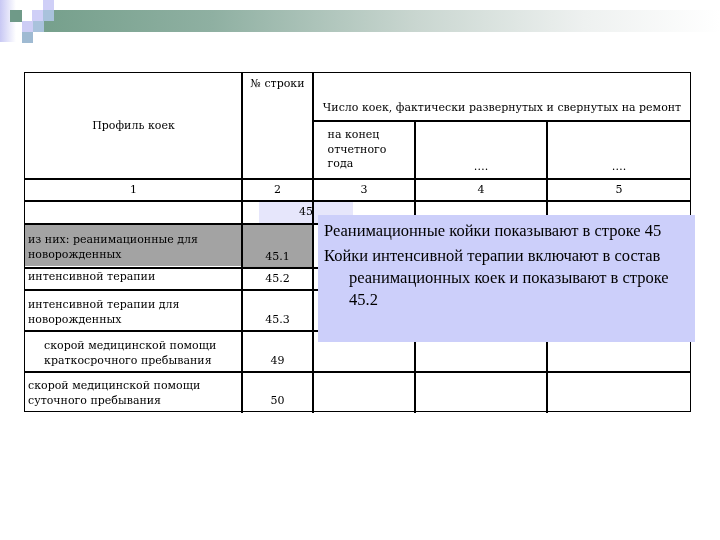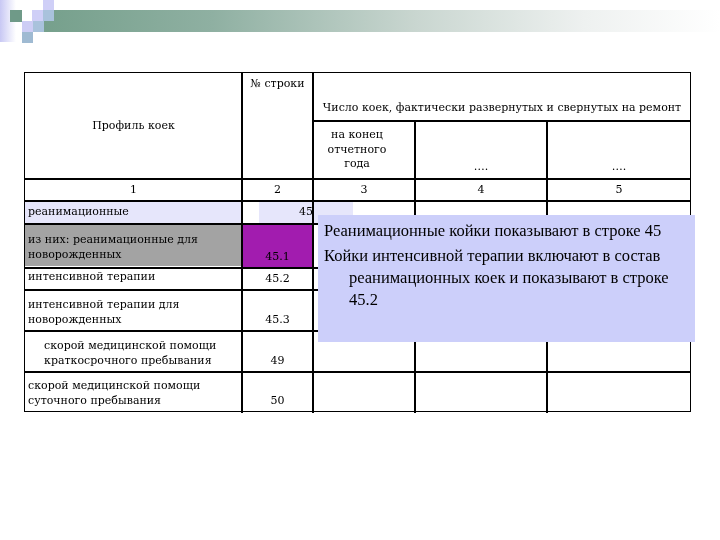--- a/index.html
+++ b/index.html
@@ -17,21 +17,21 @@
     .sq-lav3 { left: 22px; top: 21px; width: 11px; height: 11px; background: #cdcdf5; }
     .sq-blue2 { left: 33px; top: 21px; width: 11px; height: 11px; background: #a9c2dc; }
     .sq-blue3 { left: 22px; top: 32px; width: 11px; height: 11px; background: #9fbad2; }
     .title-bar { position: absolute; left: 44px; top: 10px; width: 676px; height: 22px;
       background: linear-gradient(to right, #76a08c 0%, #8fb0a2 25%, #c9d6d0 55%, #eef1f0 80%, #ffffff 100%); }
 
     
     .tbl { position: absolute; left: 24px; top: 72px; width: 667px; height: 340px;
       border: 1.5px solid #000; font-size: 11px; }
     .cell { position: absolute; display: flex; align-items: center; justify-content: center;
-      text-align: center; line-height: 1.35; }
+      text-align: left; line-height: 1.35; }
     .vline, .hline { position: absolute; background: #000; }
     .vline { width: 1.5px; }
     .hline { height: 1.5px; }
     .left-cell { justify-content: flex-start; text-align: left; padding-left: 3px; align-items: flex-end; padding-bottom: 3px; }
     .num-cell { align-items: flex-end; padding-bottom: 3px; }
     .hl { background: #e6e6fb; }
 
     
     .callout { position: absolute; left: 318px; top: 215px; width: 377px; height: 127px;
       background: #cccffa; font-family: "Liberation Serif", "DejaVu Serif", serif;
@@ -62,25 +62,24 @@
   <div class="cell" style="left:288px;top:48px;width:88px;height:58px;padding:0 18px;">на конец отчетного года</div>
   <div class="cell" style="left:390px;top:48px;width:132px;height:58px;align-items:flex-end;padding-bottom:4px;">….</div>
   <div class="cell" style="left:522px;top:48px;width:144px;height:58px;align-items:flex-end;padding-bottom:4px;">….</div>
 
   <div class="cell" style="left:0;top:106px;width:217px;height:22px;">1</div>
   <div class="cell" style="left:217px;top:106px;width:71px;height:22px;">2</div>
   <div class="cell" style="left:288px;top:106px;width:102px;height:22px;">3</div>
   <div class="cell" style="left:390px;top:106px;width:132px;height:22px;">4</div>
   <div class="cell" style="left:522px;top:106px;width:144px;height:22px;">5</div>
 
-  <div class="cell left-cell hl" style="left:0;top:128px;width:217px;height:23px;align-items:center;padding-bottom:0;">реанимационные</div>
   <div class="cell hl" style="left:234px;top:128px;width:94px;height:23px;">45</div>
 
   <div class="cell left-cell" style="left:0;top:151px;width:217px;height:42px;background:#a3a3a3;">из них: реанимационные для новорожденных</div>
-  <div class="cell num-cell" style="left:217px;top:151px;width:71px;height:44px;background:#a21caf;">45.1</div>
+  <div class="cell num-cell" style="left:217px;top:151px;width:71px;height:44px;background:#a3a3a3;">45.1</div>
 
   <div class="cell left-cell" style="left:0;top:195px;width:217px;height:22px;align-items:center;padding-bottom:4px;">интенсивной терапии</div>
   <div class="cell" style="left:217px;top:195px;width:71px;height:22px;">45.2</div>
 
   <div class="cell left-cell" style="left:0;top:217px;width:217px;height:41px;">интенсивной терапии для новорожденных</div>
   <div class="cell num-cell" style="left:217px;top:217px;width:71px;height:41px;">45.3</div>
 
   <div class="cell left-cell" style="left:16px;top:258px;width:217px;height:41px;">скорой медицинской помощи краткосрочного пребывания</div>
   <div class="cell num-cell" style="left:217px;top:258px;width:71px;height:41px;">49</div>
 

